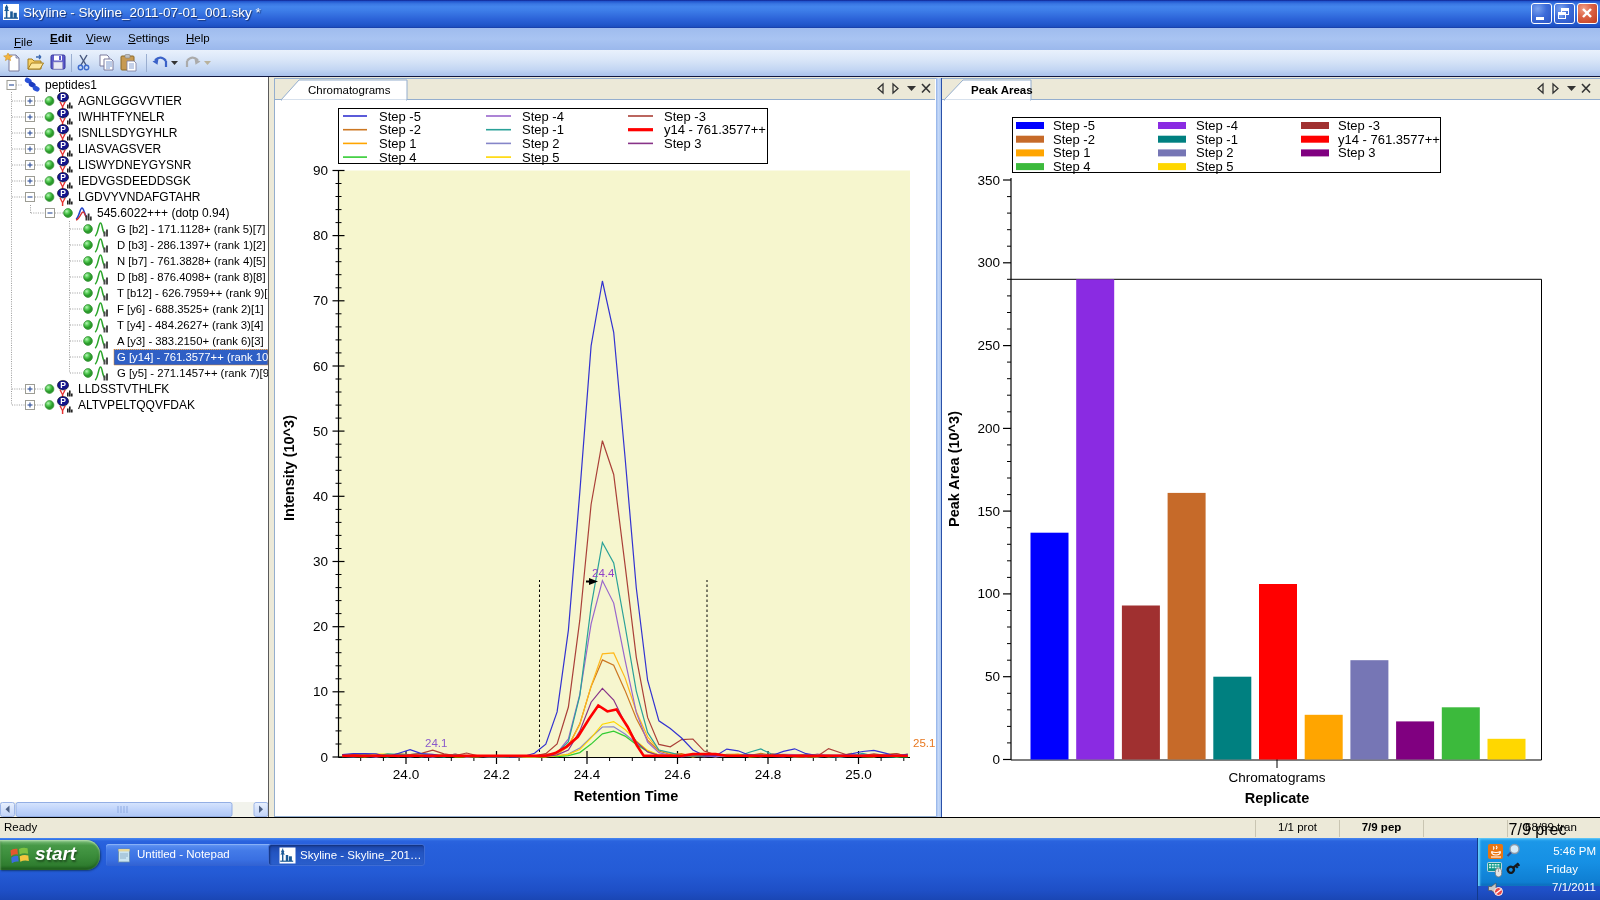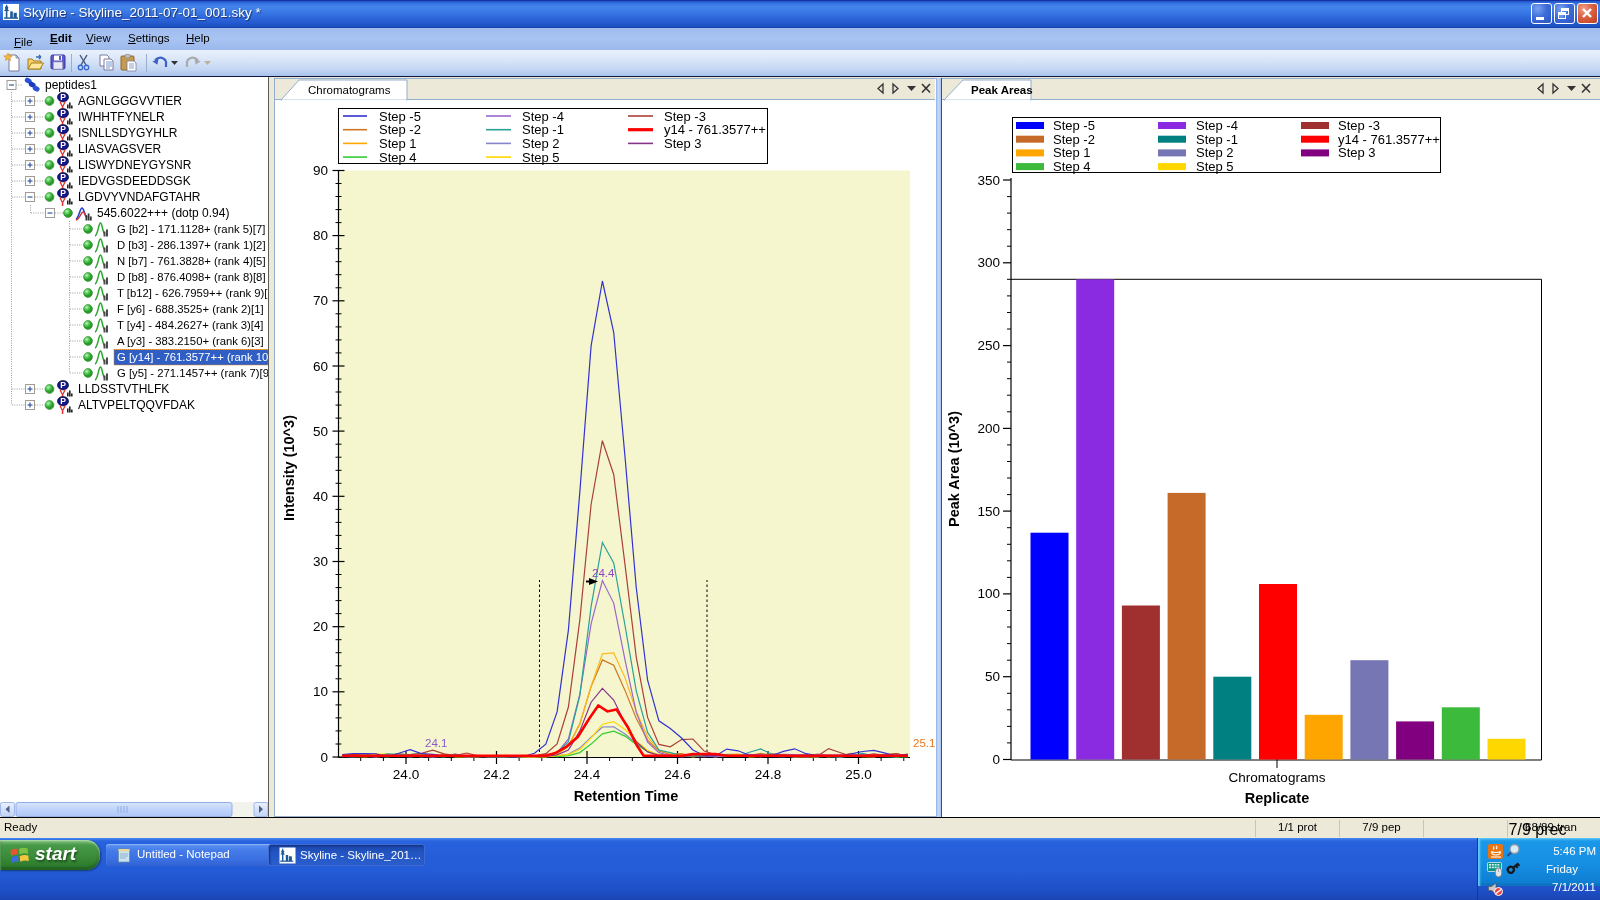--- a/index.html
+++ b/index.html
@@ -613,21 +613,21 @@
     </g>
   </svg>
 
 <div class="abs" style="left:0;top:817px;width:1600px;height:21px;background:#ECE9D8;border-top:1px solid #000000;">
  <div class="abs" style="left:4px;top:3px;font-size:11.5px;">Ready</div>
  <div class="abs" style="left:1255px;top:2px;width:1px;height:17px;background:#C9C5B2;"></div>
  <div class="abs" style="left:1339px;top:2px;width:1px;height:17px;background:#C9C5B2;"></div>
  <div class="abs" style="left:1423px;top:2px;width:1px;height:17px;background:#C9C5B2;"></div>
  <div class="abs" style="left:1507px;top:2px;width:1px;height:17px;background:#C9C5B2;"></div>
  <div class="abs" style="left:1256px;top:3px;width:83px;text-align:center;font-size:11.5px;">1/1 prot</div>
- <div class="abs" style="left:1340px;top:3px;width:83px;text-align:center;font-size:11.5px;">7/9 pep</div>
+ <div class="abs" style="left:1340px;top:3px;width:83px;text-align:center;font-size:11.5px;font-weight:bold;">7/9 pep</div>
  <div class="abs" style="left:1496px;top:3px;width:83px;text-align:center;font-size:16px;">7/9 prec</div>
  <div class="abs" style="left:1508px;top:3px;width:86px;text-align:center;font-size:11.5px;">68/89 tran</div>
 </div>
 
 <div class="abs" style="left:0;top:838px;width:1600px;height:62px;background:linear-gradient(180deg,#4687F2 0%,#2A63DE 5%,#2760DC 12%,#245BD6 55%,#1E4FC6 85%,#1A46B4 100%);">
 
  <div class="abs" style="left:0;top:2px;width:100px;height:30px;border-radius:0 14px 14px 0;background:linear-gradient(180deg,#7FBF7F 0%,#479947 18%,#3C8E3C 50%,#2F7D2F 85%,#256B25 100%);box-shadow:inset 0 1px 2px #B8E2B0, inset 0 -2px 3px #1C5A1C, 1px 1px 2px #123A7A;">
   <svg class="abs" style="left:9px;top:4px" width="23" height="23" viewBox="0 0 23 23">
    <g transform="rotate(-6 11 11)">
     <path d="M2 5.6 Q5.2 3.4 9 4.6 L9 10.2 Q5.2 9 2 11.2 Z" fill="#E4572E"></path>

